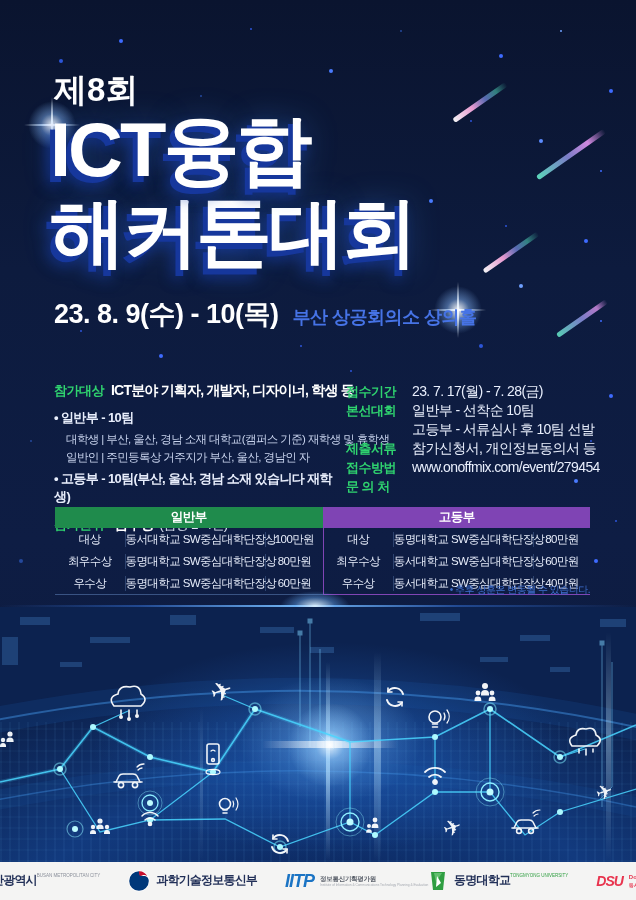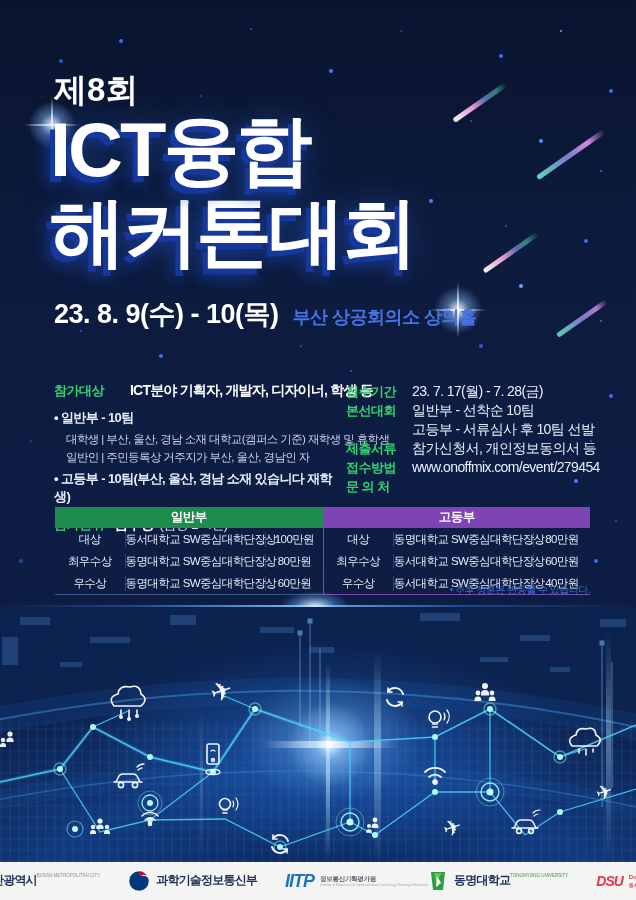--- a/index.html
+++ b/index.html
@@ -53,21 +53,21 @@
   .title-1 { top:112px; }
   .title-2 { top:194px; }
   .date-line { position:absolute; left:54px; top:296px; display:flex; align-items:baseline; gap:14px; white-space:nowrap; }
   .date-line .date { color:#fff; font-weight:800; font-size:27px; letter-spacing:-0.5px; }
   .date-line .venue { color:#4673e6; font-weight:700; font-size:18px; letter-spacing:-0.5px; }
   
   .info { position:absolute; left:54px; top:382px; width:540px; display:flex; }
   .info-left { width:292px; }
   .info-right { width:248px; }
   .lbl { color:#2fd36f; font-weight:800; font-size:13px; letter-spacing:-0.5px; }
-  .info-left .head-row { display:flex; gap:26px; align-items:flex-end; margin-bottom:9px; white-space:nowrap; }
+  .info-left .head-row { display:flex; gap:7px; align-items:flex-end; margin-bottom:9px; white-space:nowrap; }
   .info-left .head-val { color:#fff; font-weight:800; font-size:14px; letter-spacing:-0.8px; }
   .info-left .bullet { color:#e8eefc; font-size:13px; font-weight:600; letter-spacing:-0.6px; margin:3px 0; }
   .info-left .detail { color:#c9d4ee; font-size:11.5px; letter-spacing:-0.6px; line-height:1.6; margin-left:12px; white-space:nowrap; }
   .info-left .unit-row { display:flex; gap:10px; align-items:baseline; margin-top:10px; white-space:nowrap; }
   .info-left .unit-val { color:#fff; font-weight:800; font-size:14px; letter-spacing:-0.8px; }
   .info-left .unit-note { color:#dfe6f5; font-size:13px; margin-left:-4px; letter-spacing:-0.6px; }
   .info-right .irow { display:grid; grid-template-columns:58px 1fr; gap:8px; line-height:19px; white-space:nowrap; }
   .info-right .ival { color:#e8eefc; font-size:14px; font-weight:500; letter-spacing:-0.6px; }
   
   .prize-table { position:absolute; left:55px; top:507px; width:535px; display:flex; }

